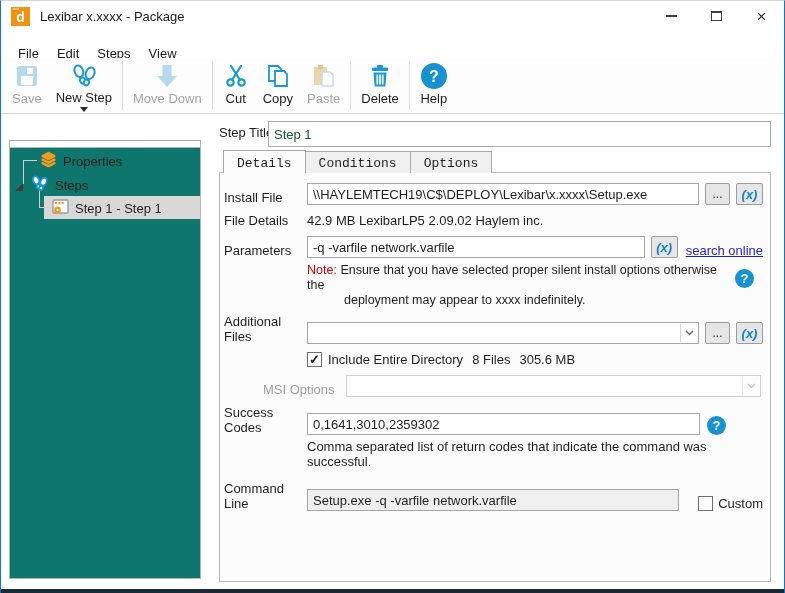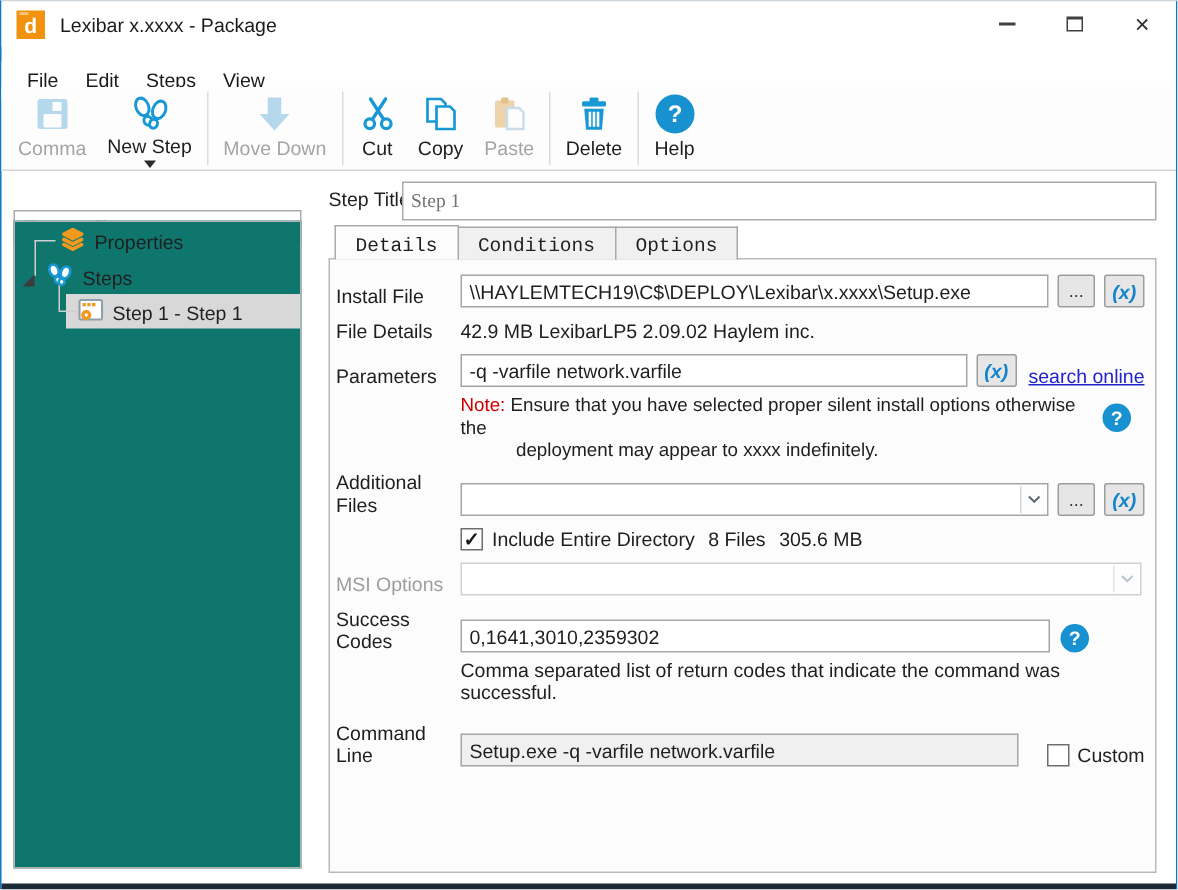--- a/index.html
+++ b/index.html
@@ -36,21 +36,21 @@
   .filter-input { position:absolute; left:8px; top:119px; width:192px; height:22px; border:1px solid #ababab; background:#fff; padding:0 6px; font-size:13px; font-family:"Liberation Sans",sans-serif; color:#222;margin-top:20px; }
   .filter-input::placeholder { color:#9a9a9a; }
   .tree-panel { position:absolute; left:8px; top:146px; width:192px; height:432px; background:#0f766e; border:1px solid #b4b4b4; overflow:hidden; }
   .tree-row { position:absolute; height:22px; display:flex; align-items:center; gap:6px; font-size:13px; color:#1f1f1f; }
   .tree-line { position:absolute; background:#cfcfcf; }
   .tree-sel { position:absolute; left:34px; top:48px; width:156px; height:23px; background:#d8d8d8; }
   .expander { width:10px; height:10px; }
 
   
   .steptitle-label { position:absolute; left:218px; top:120px; height:22px; display:flex; align-items:center; color:#1e1e1e; }
-  .steptitle-input { position:absolute; left:267px; top:120px; width:503px; height:22px; border:1px solid #ababab; padding:12px 5px; font-size:13px; font-family:Liberation Serif, serif; background:#fff; color:#737373; }
+  .steptitle-input { position:absolute; left:267px; top:120px; width:503px; height:22px; border:1px solid #ababab; padding:12px 5px; font-size:13px; font-family:Liberation Sans, sans-serif; background:#fff; color:#14532d; }
 
   .tabstrip { position:absolute; left:222px; top:150px; height:22px; display:flex; z-index:3; }
   .tab { padding:2px 13px 0; border:1px solid #a9a9a9; border-bottom:none; background:#f0f0f0; margin-right:-1px; display:flex; align-items:center; color:#1e1e1e;font-family:Liberation Mono, monospace; }
   .tab.active { background:#fcfcfc; height:23px; margin-top:-1px; z-index:4; }
 
   .details-panel { position:absolute; left:218px; top:171px; width:552px; height:410px; border:1px solid #b9b9b9; background:#fcfcfc; padding:8px 7px 0 4px; z-index:2; }
   .frow { display:flex; align-items:flex-end; }
   .flabel { width:83px; flex-shrink:0; color:#1e1e1e; }
   .flabel.disabled { color:#9e9e9e; }
   .tinput { border:1px solid #a5a5a5; height:22px; padding:0 5px; font-size:13px; font-family:"Liberation Sans",sans-serif; background:#fff; color:#1e1e1e; }
@@ -100,21 +100,21 @@
   <div class="toolbar">
 
     <div class="tbtn disabled">
       <span class="ticon">
         <svg width="26" height="26" viewBox="0 0 26 26">
             <rect x="3" y="3" width="20" height="20" rx="2" fill="#b6d8ec"></rect>
             <rect x="13" y="5" width="6" height="6" fill="#fdfdfd"></rect>
             <rect x="7" y="13" width="12" height="9" rx="1" fill="#fdfdfd"></rect>
           </svg>
       </span>
-      <span class="tlabel">Comma</span>
+      <span class="tlabel">Save</span>
     </div>
 
     <div class="tbtn">
       <span class="ticon">
         <svg width="28" height="28" viewBox="0 0 28 28">
           <g fill="#fff" stroke="#1898d5" stroke-width="2">
             <g transform="rotate(-22 10 12)">
                 <ellipse cx="10" cy="9" rx="4.2" ry="6"></ellipse>
                 <ellipse cx="10" cy="19" rx="2.6" ry="3"></ellipse>
               </g>
@@ -328,21 +328,21 @@
     </div>
 
     <div class="frow" style="margin-top:8px;">
       <span class="flabel"></span>
       <span class="checkbox">✓</span>
       <span style="margin-left:6px;">Include Entire Directory</span>
       <span style="margin-left:9px;">8 Files</span>
       <span style="margin-left:9px;">305.6 MB</span>
     </div>
 
-    <div class="frow" style="margin-top:8px;">
+    <div class="frow" style="margin-top:8px;margin-left:39px;">
       <span class="flabel disabled">MSI Options</span>
       <div class="combo disabled" style="flex:1; margin-right:2px;">
         <span class="combo-arrow">
           <svg width="9" height="6" viewBox="0 0 9 6">
               <path d="M1 1 L4.5 4.5 L8 1" stroke="#b9c6ce" stroke-width="1.4" fill="none"></path>
             </svg>
         </span>
       </div>
     </div>
 

